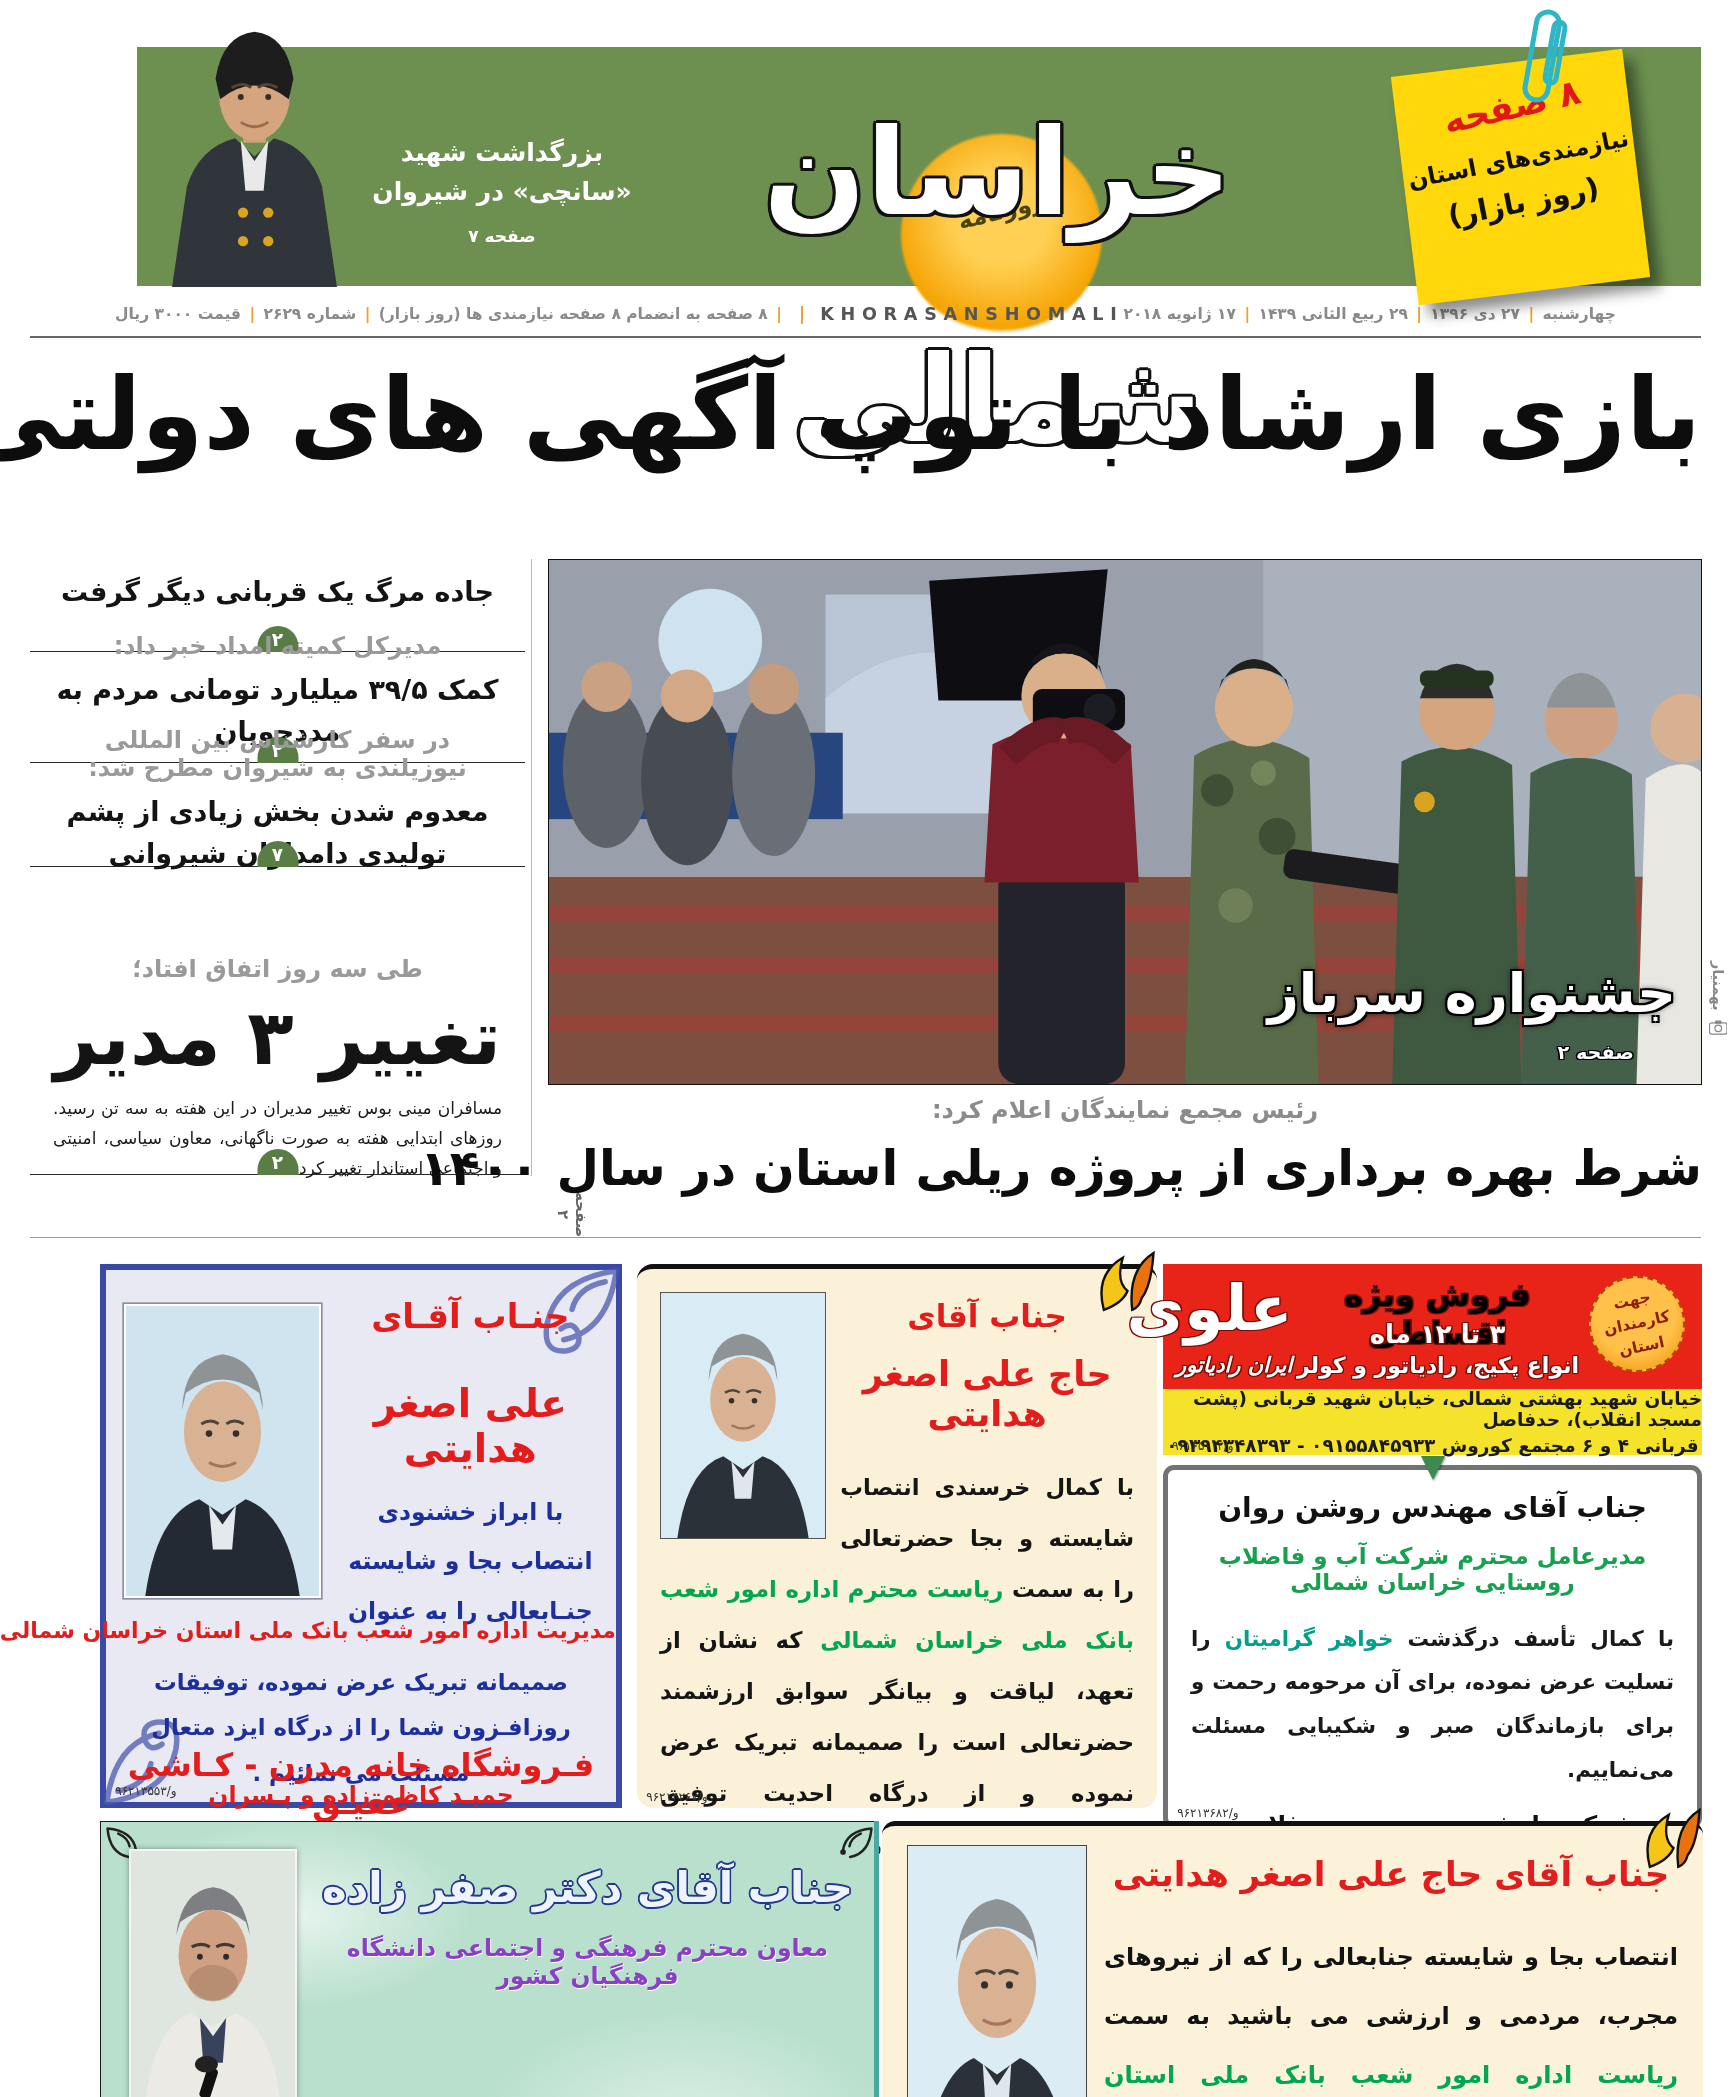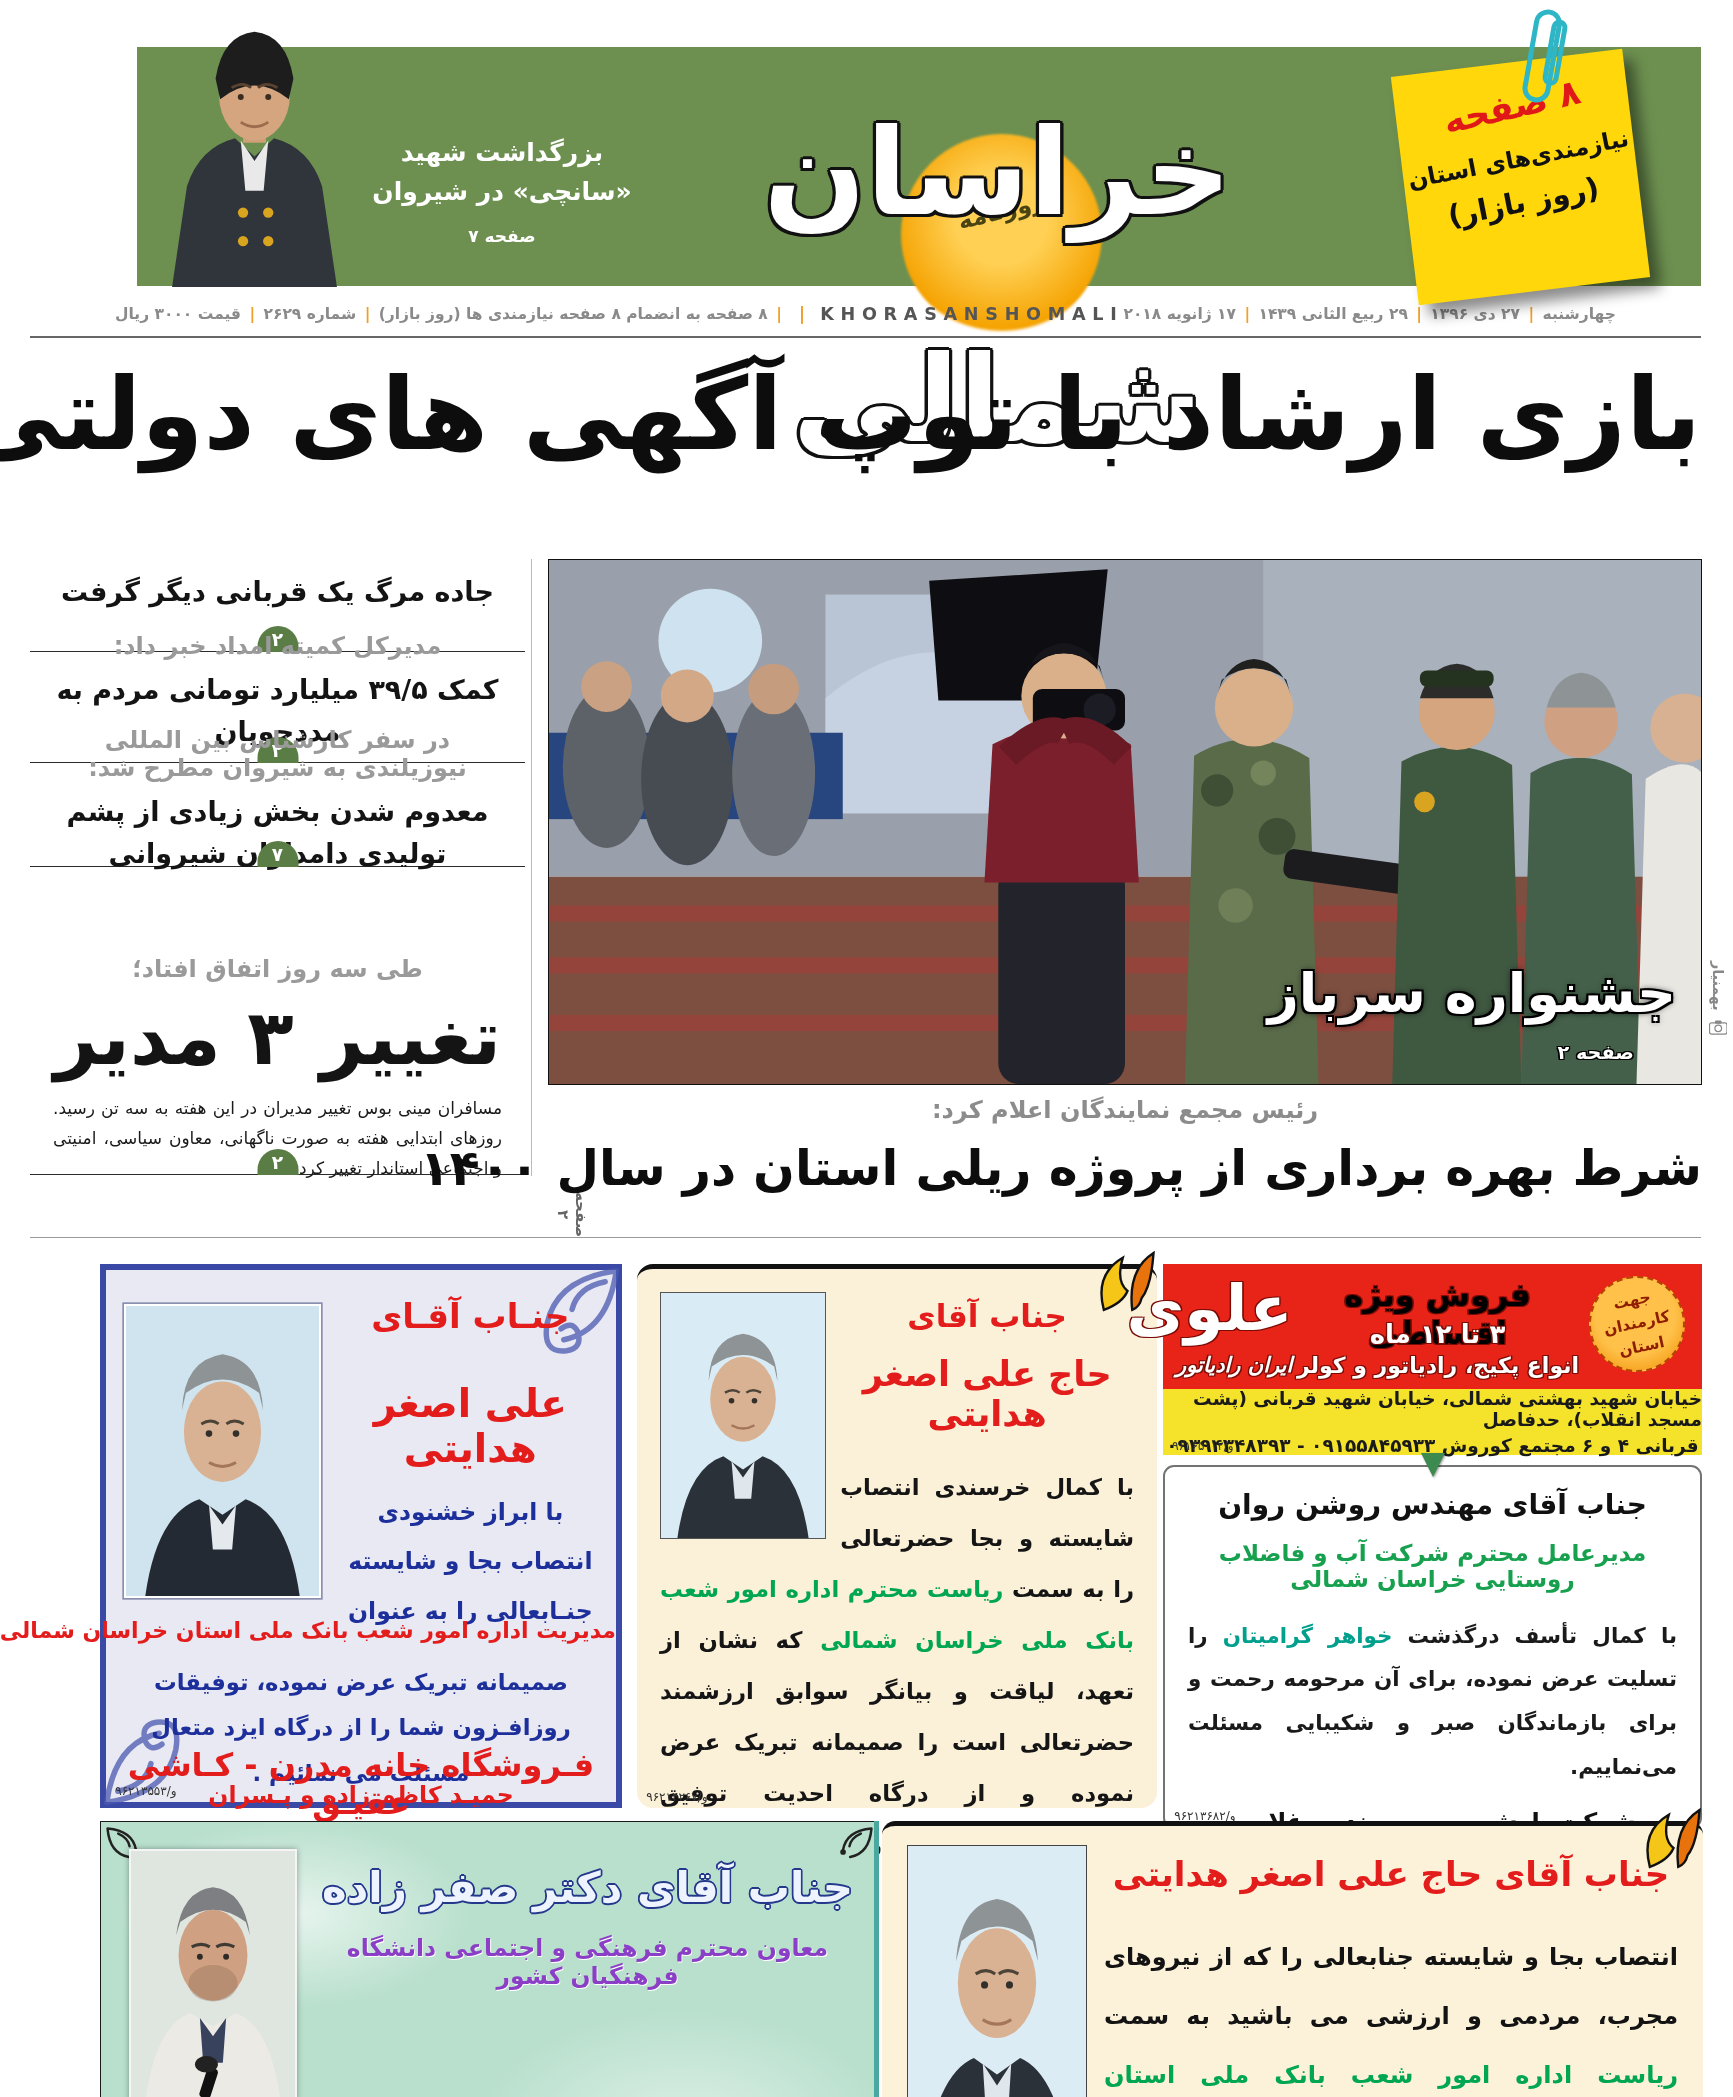--- a/index.html
+++ b/index.html
@@ -136,21 +136,21 @@
   .ad-alavi-red .brand { position:absolute; left:12.6px; top:7.6px; width:117px; text-align:center;
     font-size:63px; font-weight:900; color:#fff; }
   .ad-alavi-red .subbrand { position:absolute; left:4.2px; top:89px; width:134px; text-align:center;
     font-size:21px; font-weight:900; font-style:italic; color:#fff; }
   .ad-alavi-yellow { left:1164px; top:1389px; width:539px; height:66px; background:#f4e32a;
     display:flex; flex-direction:column; justify-content:center; align-items:center; gap:5.9px; }
   .ad-alavi-yellow .ay1, .ad-alavi-yellow .ay2 { font-size:18.5px; font-weight:900; color:#1a1a1a; }
 
   
   .ad-cond { left:1164px; top:1465px; width:539px; height:364px; background:#fff;
-    border:2px solid #737373; border-radius:11px; text-align:center; padding:10px 23px; }
+    border:5px solid #737373; border-radius:11px; text-align:center; padding:10px 23px; }
   .ad-cond .pin { position:absolute; top:-14.3px; left:50%; transform:translateX(-50%);
     width:0; height:0; border-left:12.6px solid transparent; border-right:12.6px solid transparent;
     border-top:24px solid #3c8a4f; filter:drop-shadow(1.3px 1.7px 1.3px rgba(0,0,0,.4)); }
   .ad-cond .dt { font-size:28px; font-weight:900; color:#111; margin-top:11px; }
   .ad-cond .drole { font-size:23px; font-weight:900; color:#17a14f; margin-top:18.5px; }
   .ad-cond .dbody { font-size:21.4px; color:#1a1a1a; line-height:2.05; margin-top:22px; text-align:justify; font-weight:600; }
   .ad-cond .dsig { font-size:24px; font-weight:900; color:#111; margin-top:19.3px; }
 
   
   .ad-green { left:101px; top:1821px; width:778px; height:512px; border:1.7px solid #1a1a1a;

